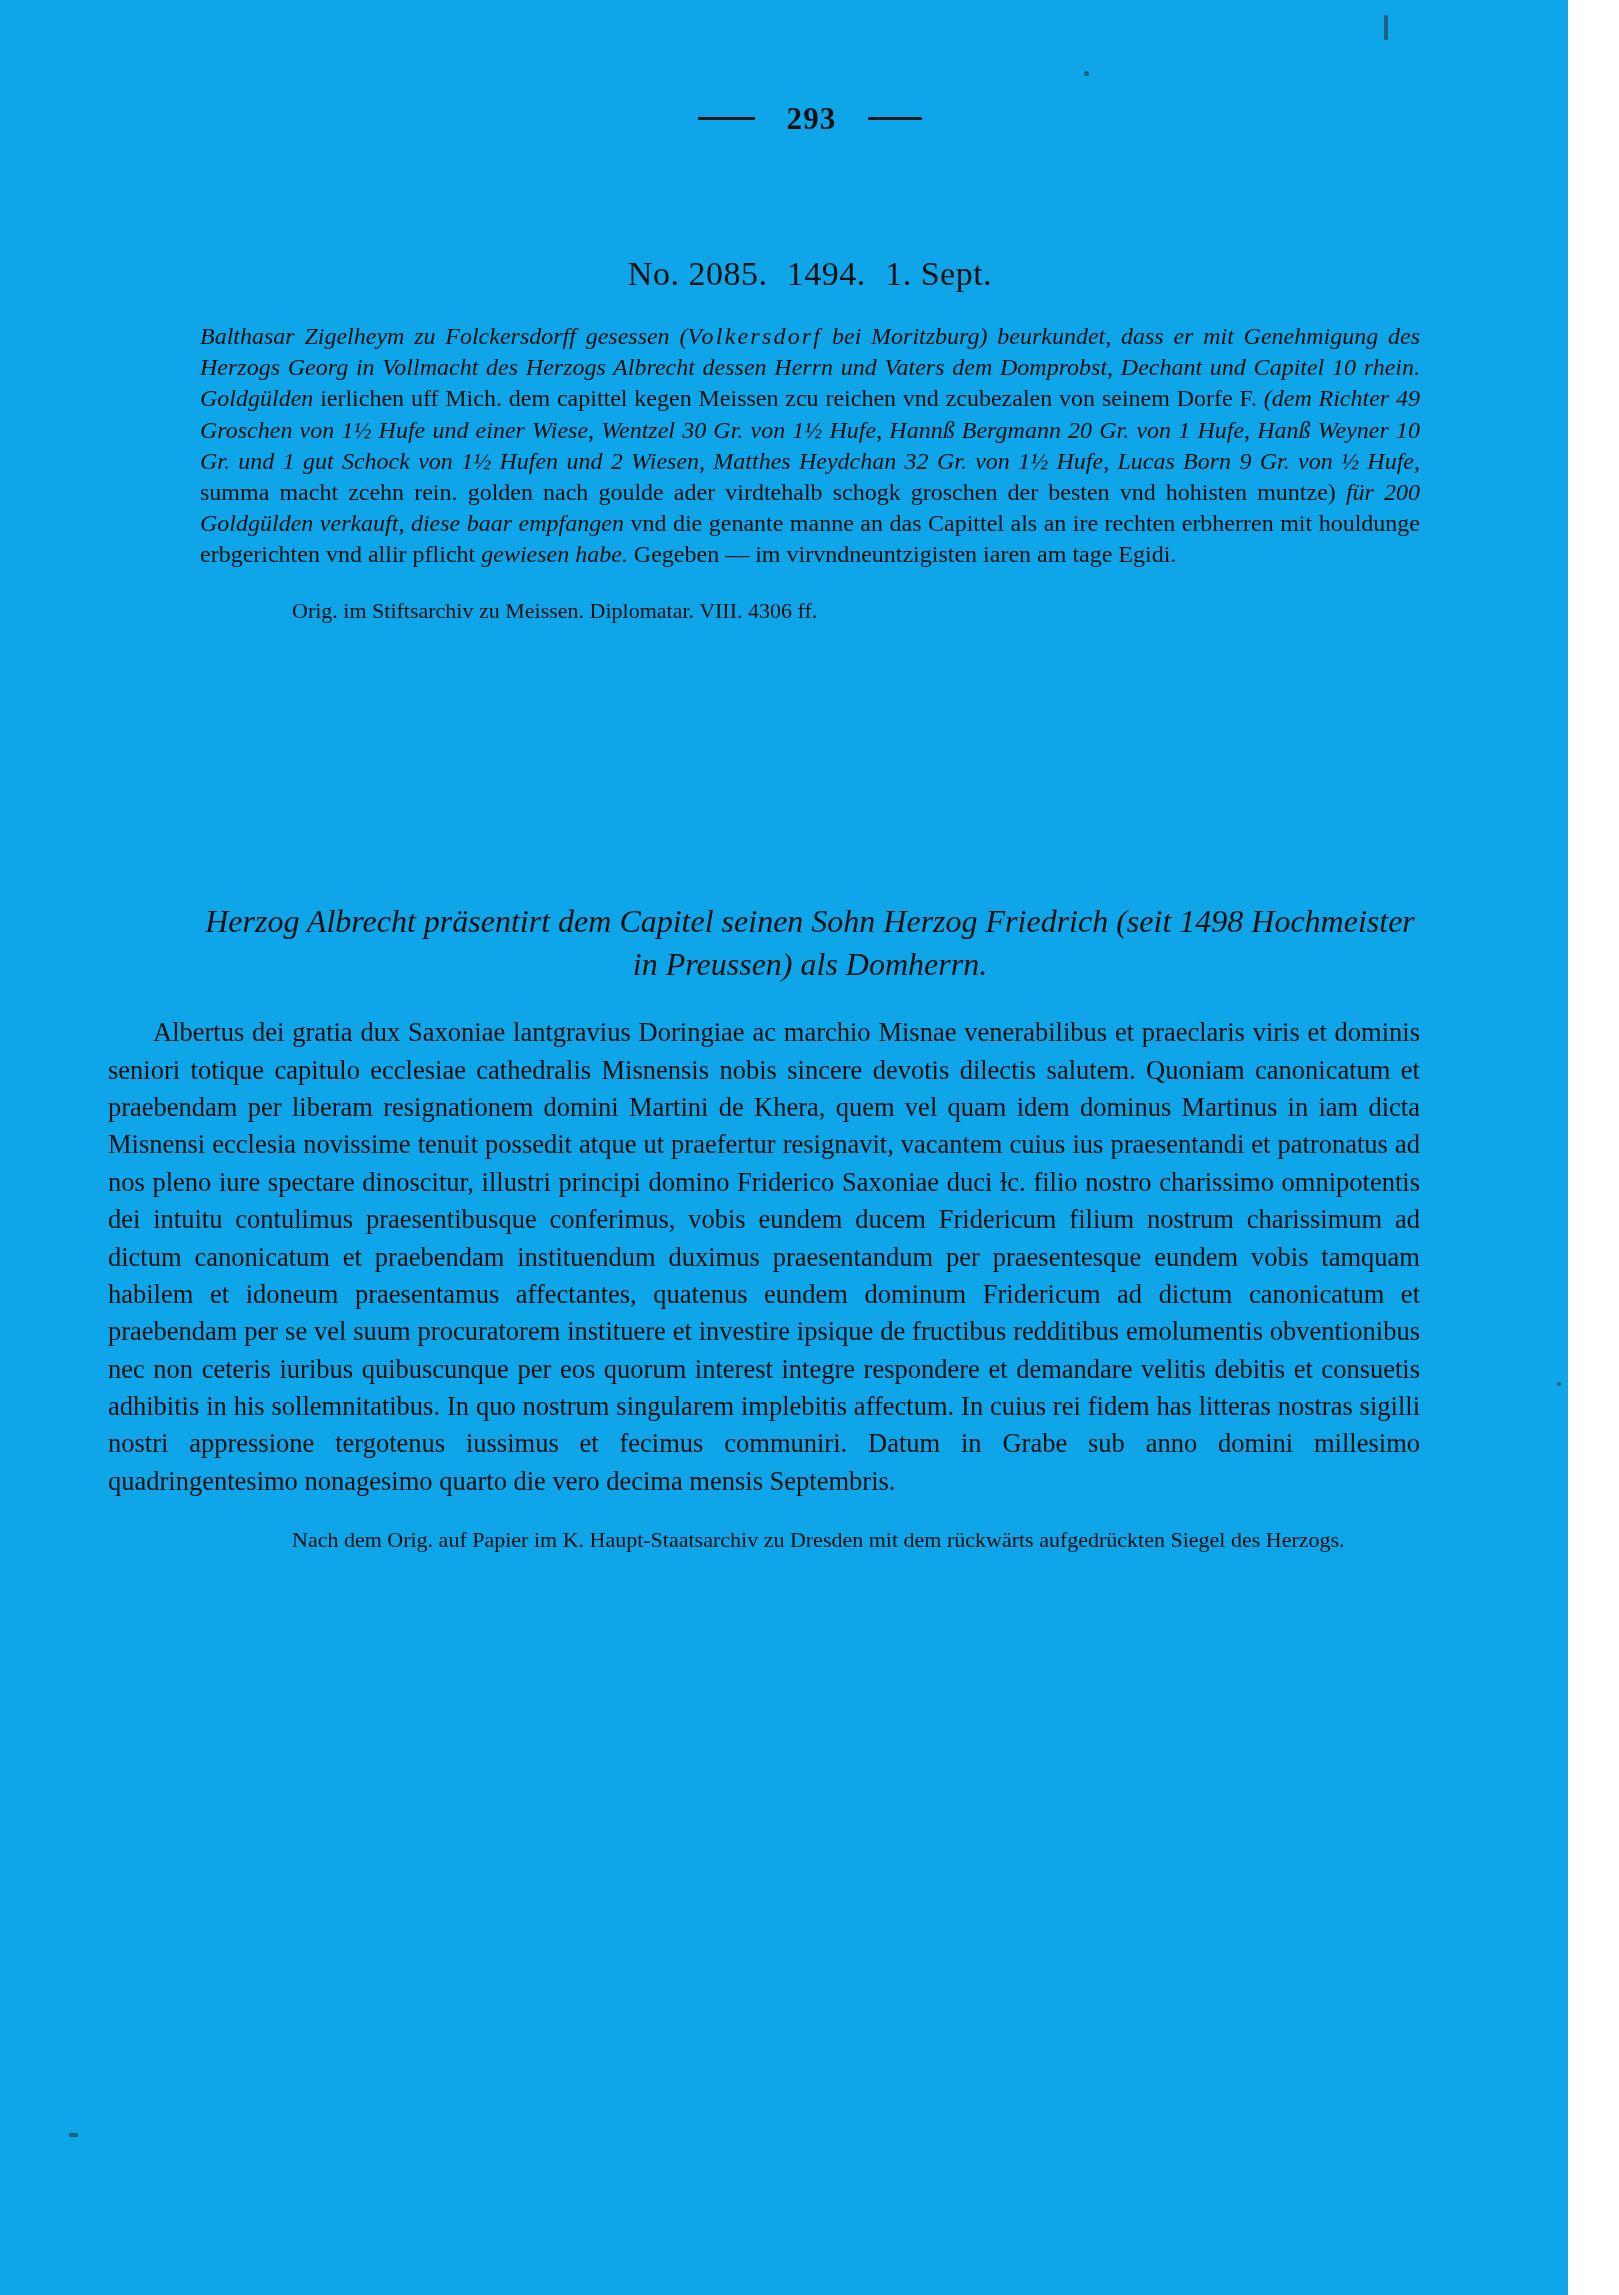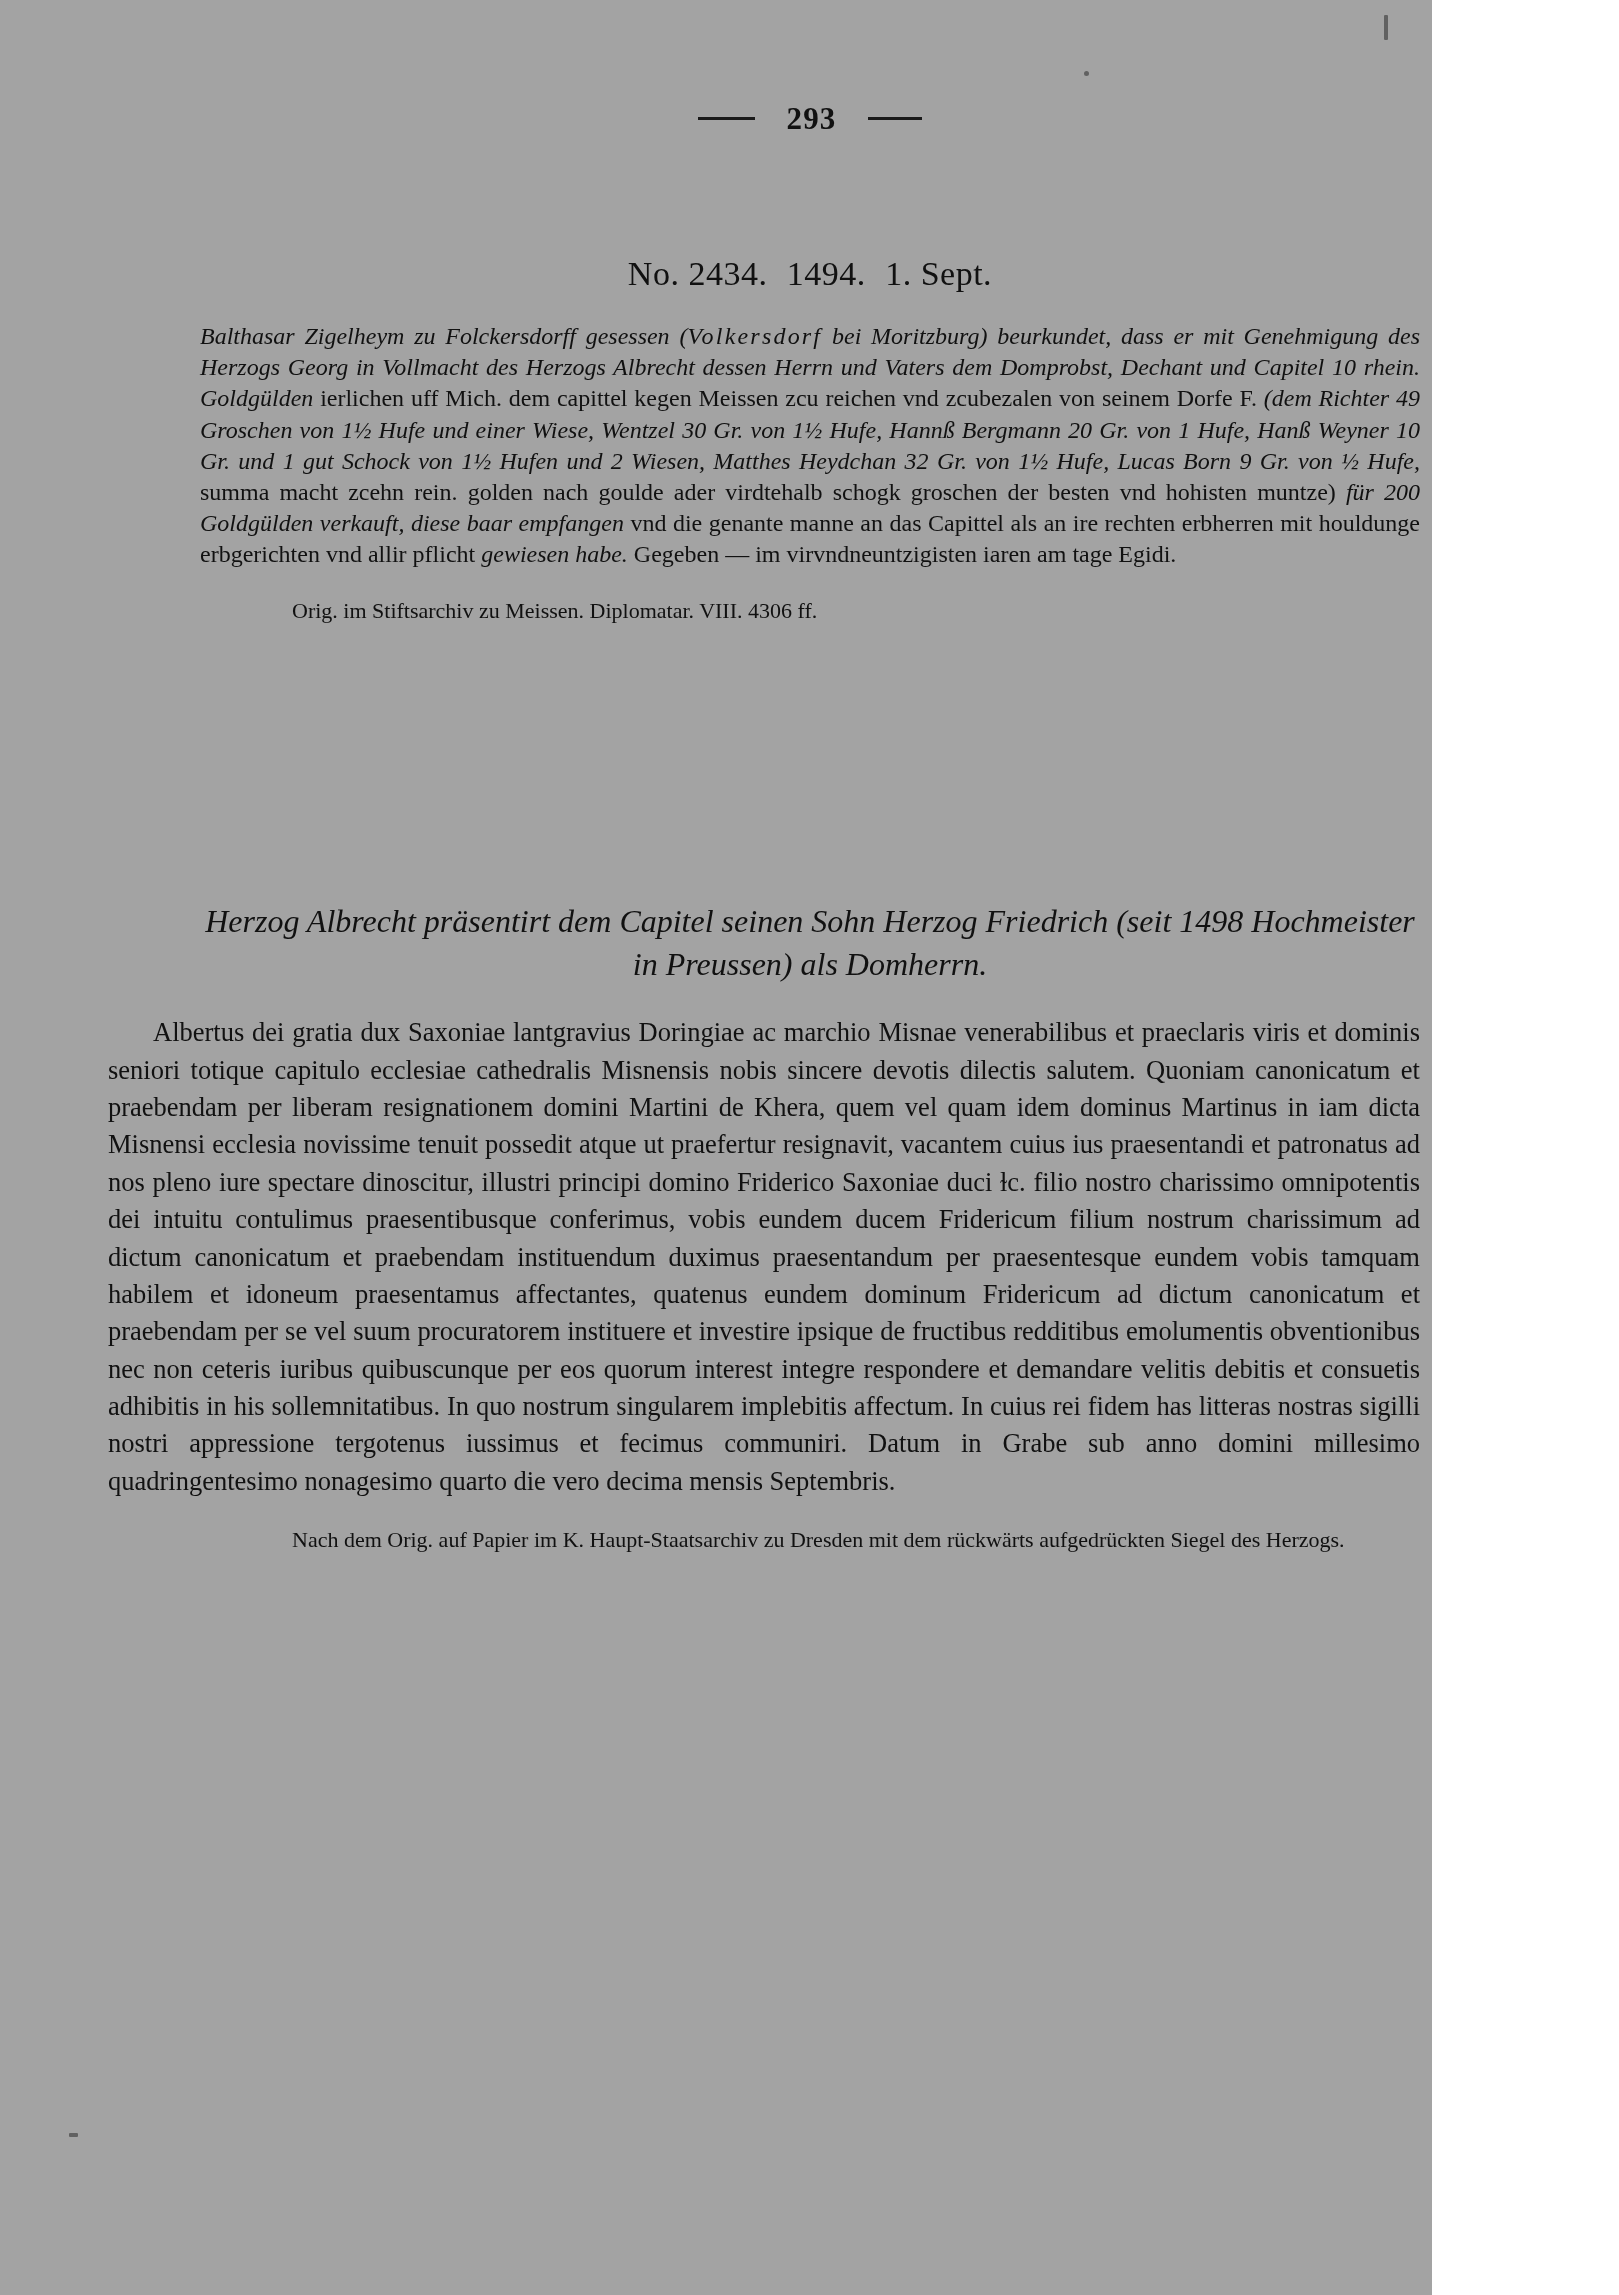--- a/index.html
+++ b/index.html
@@ -8,23 +8,23 @@
     padding: 0;
     background: #ffffff;
   }
   body {
     font-family: "Liberation Serif", "DejaVu Serif", serif;
     color: #111111;
   }
 
   .page {
     position: relative;
-    width: 1432px;
+    width: 1568px;
     height: 2295px;
-    background: #a3a3a3;
+    background: #0ea5e9;
     box-sizing: border-box;
     overflow: hidden;
   }
 
   
   .speck {
     position: absolute;
     background: #2b2b2b;
     border-radius: 50%;
     opacity: .55;
@@ -119,21 +119,21 @@
 
   <div class="running-head">
     <span class="rule-left"></span>
     <span class="folio">293</span>
     <span class="rule-right"></span>
   </div>
 
   <section class="charter" id="charter-1289">
 
     <h2 class="charter-head">
-      <span class="seg">No. 2434.</span><span class="seg">1494.</span><span class="seg">1. Sept.</span>
+      <span class="seg">No. 2085.</span><span class="seg">1494.</span><span class="seg">1. Sept.</span>
     </h2>
 
     <p class="regest" id="regest-1289"><span>Balthasar Zigelheym zu Folckersdorff gesessen (</span><span class="spaced">Volkersdorf</span><span> bei Moritzburg) beurkundet, dass er mit Genehmigung des Herzogs Georg in Vollmacht des Herzogs Albrecht dessen Herrn und Vaters dem Domprobst, Dechant und Capitel 10 rhein. Goldgülden </span><span class="rom">ierlichen uff Mich. dem capittel kegen Meissen zcu reichen vnd zcubezalen von seinem Dorfe F. </span><span>(dem Richter 49 Groschen von 1½ Hufe und einer Wiese, Wentzel 30 Gr. von 1½ Hufe, Hannß Bergmann 20 Gr. von 1 Hufe, Hanß Weyner 10 Gr. und 1 gut Schock von 1½ Hufen und 2 Wiesen, Matthes Heydchan 32 Gr. von 1½ Hufe, Lucas Born 9 Gr. von ½ Hufe, </span><span class="rom">summa macht zcehn rein. golden nach goulde ader virdtehalb schogk groschen der besten vnd hohisten muntze) </span><span>für 200 Goldgülden verkauft, diese baar empfangen </span><span class="rom">vnd die genante manne an das Capittel als an ire rechten erbherren mit houldunge erbgerichten vnd allir pflicht </span><span>gewiesen habe. </span><span class="rom">Gegeben — im virvndneuntzigisten iaren am tage Egidi.</span></p>
 
     <p class="source-note">Orig. im Stiftsarchiv zu Meissen.   Diplomatar. VIII. 4306 ff.</p>
   </section>
 
   <section class="charter" id="charter-1290">
 
 

